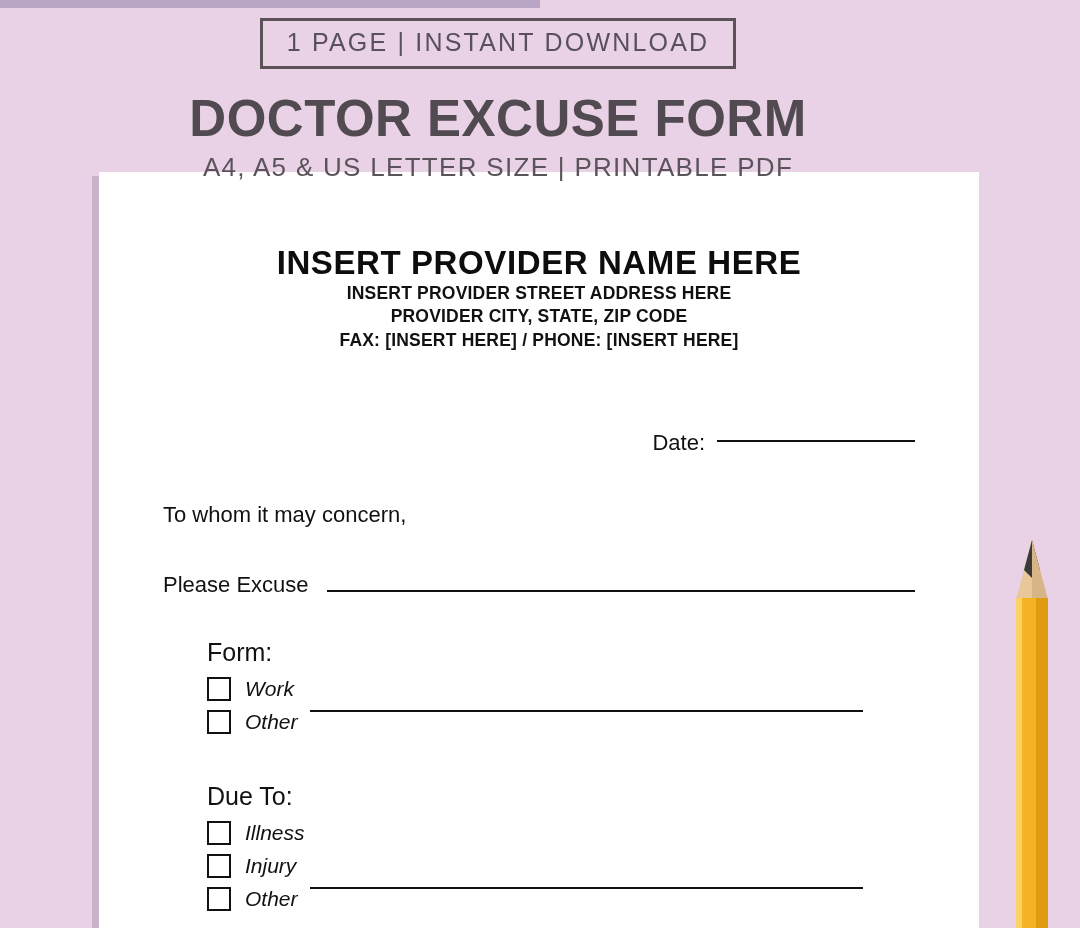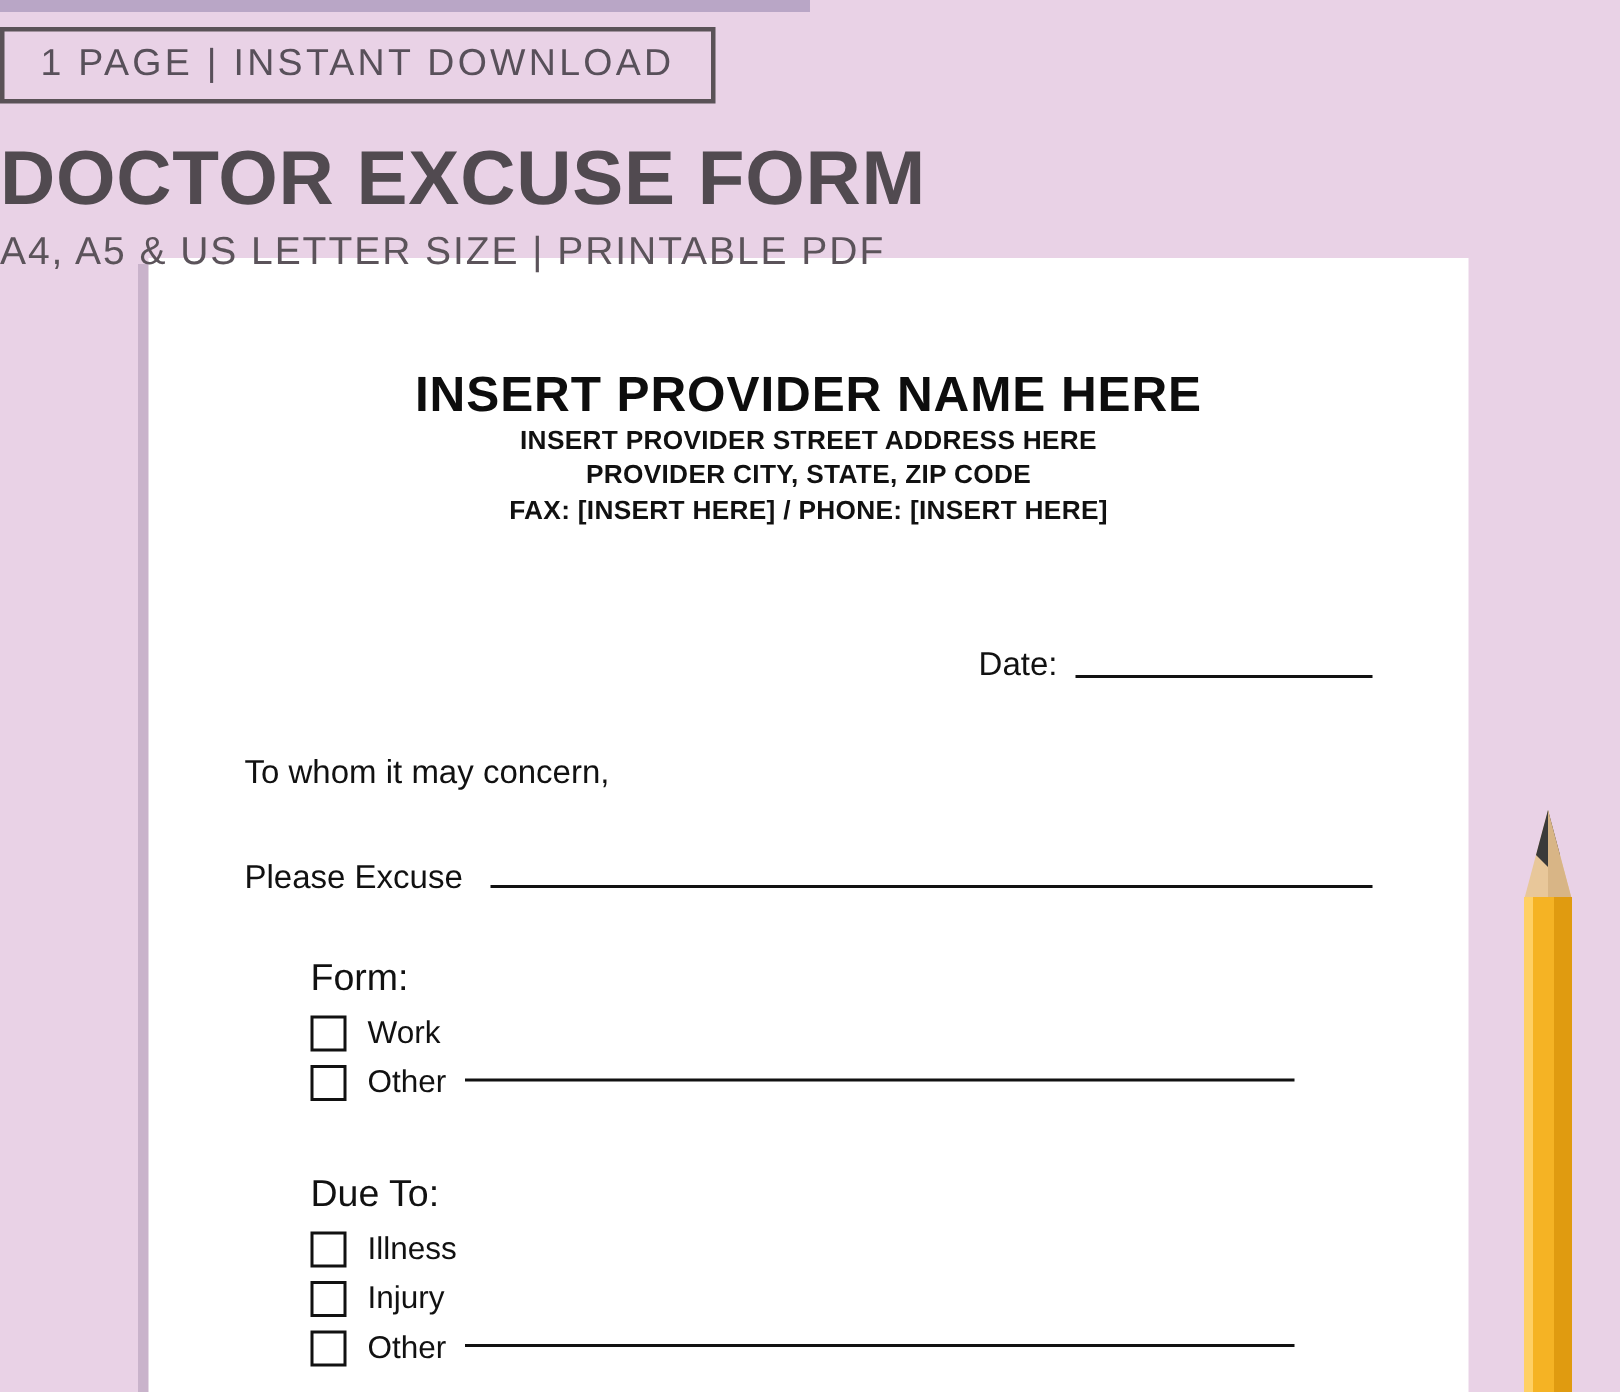--- a/index.html
+++ b/index.html
@@ -29,20 +29,21 @@
     height: 8px;
     background: #b9a6c6;
   }
 
   
   .listing-header {
     position: absolute;
     left: 0;
     top: 18px;
     width: 996px;
+    text-align: center;
     z-index: 4;
   }
   .badge {
     display: inline-block;
     border: 3px solid #5a5257;
     padding: 7px 24px 9px 24px;
     font-size: 25px;
     letter-spacing: 2.2px;
     color: #58505a;
     font-weight: 400;
@@ -101,21 +102,21 @@
     letter-spacing: 0.2px;
   }
   .prov-block {
     margin-top: 0;
   }
 
   .date-row {
     margin-top: 78px;
     display: flex;
     justify-content: flex-end;
-    align-items: flex-end;
+    align-items: center;
     padding-right: 64px;
   }
   .date-label {
     font-size: 22px;
     color: #111;
     padding-bottom: 2px;
   }
   .rule {
     border-bottom: 2.5px solid #111;
     height: 0;
@@ -142,22 +143,23 @@
     margin-top: 40px;
     padding-left: 44px;
   }
   .section-title {
     font-size: 25px;
     color: #111;
     margin-bottom: 10px;
   }
   .opt-row {
     display: flex;
-    align-items: center;
+    align-items: flex-start;
     margin-top: 9px;
+    font-style: italic;
   }
   .checkbox {
     width: 24px;
     height: 24px;
     border: 2.5px solid #111;
     box-sizing: border-box;
     margin-right: 14px;
     flex: none;
   }
   .opt-label {

